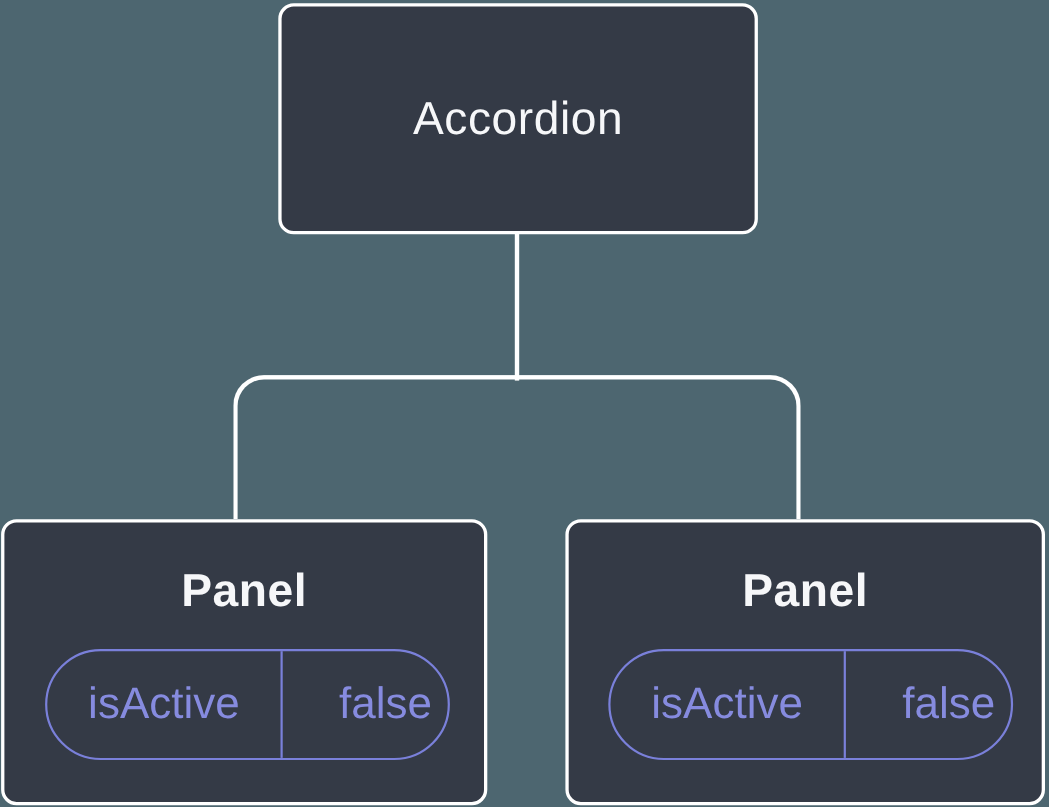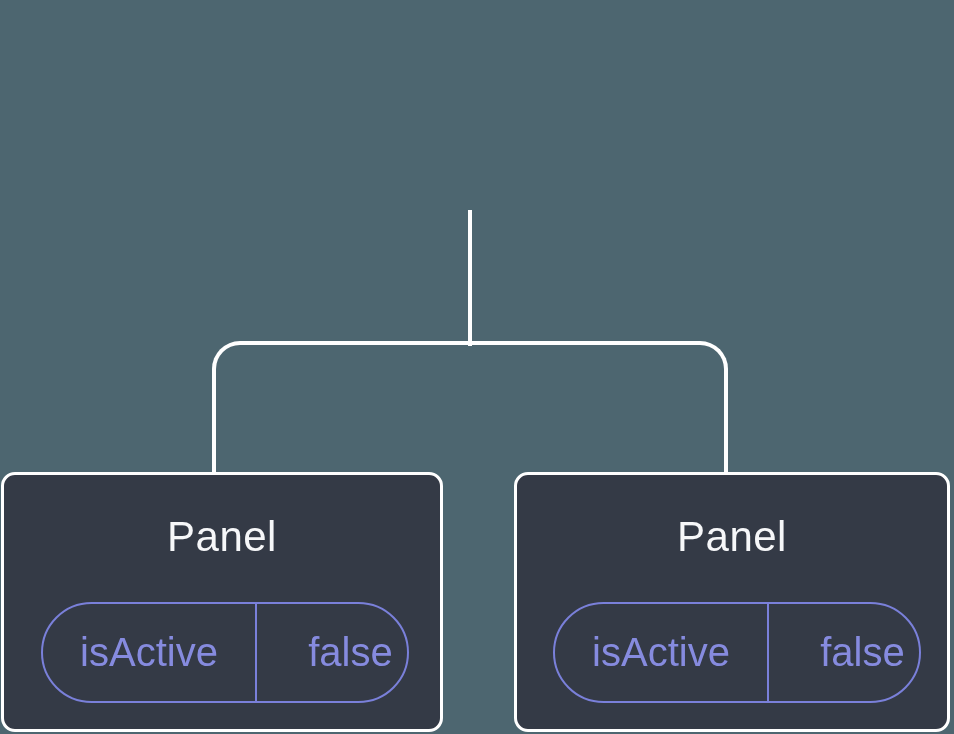--- a/index.html
+++ b/index.html
@@ -65,32 +65,31 @@
   }
   .node-panel-left  { left: 1px;   top: 472px; }
   .node-panel-right { left: 514px; top: 472px; width: 436px; }
   .panel-title {
     position: absolute;
     top: 38px; left: 0;
     width: 100%;
     text-align: center;
     color: var(--node-text);
     font-size: 42px;
-    font-weight: 400;
+    font-weight: 700;
     letter-spacing: 0.5px;
   }
   .state-pill {
     position: absolute;
     left: 37px; top: 115px;
     width: 368px; height: 101px;
     border: 2.5px solid var(--accent-border);
     border-radius: 51px;
     display: flex;
     align-items: stretch;
-    margin-top: 12px;
   }
   .node-panel-right .state-pill { left: 36px; }
   .pill-cell {
     display: flex;
     align-items: center;
     justify-content: center;
     color: var(--accent-text);
     font-size: 40px;
     font-weight: 400;
   }
@@ -99,20 +98,23 @@
     flex: 1 1 auto;
     border-left: 2.5px solid var(--accent-border);
     padding-left: 37px;
   }
 </style>
 </head>
 <body>
 
 <div class="canvas">
 
+  <div class="node node-root">
+    <span class="node-label">Accordion</span>
+  </div>
 
   <div class="stem"></div>
   <div class="bracket"></div>
 
   <div class="node node-panel node-panel-left">
     <div class="panel-title">Panel</div>
     <div class="state-pill">
       <div class="pill-cell pill-key">isActive</div>
       <div class="pill-cell pill-value">false</div>
     </div>

